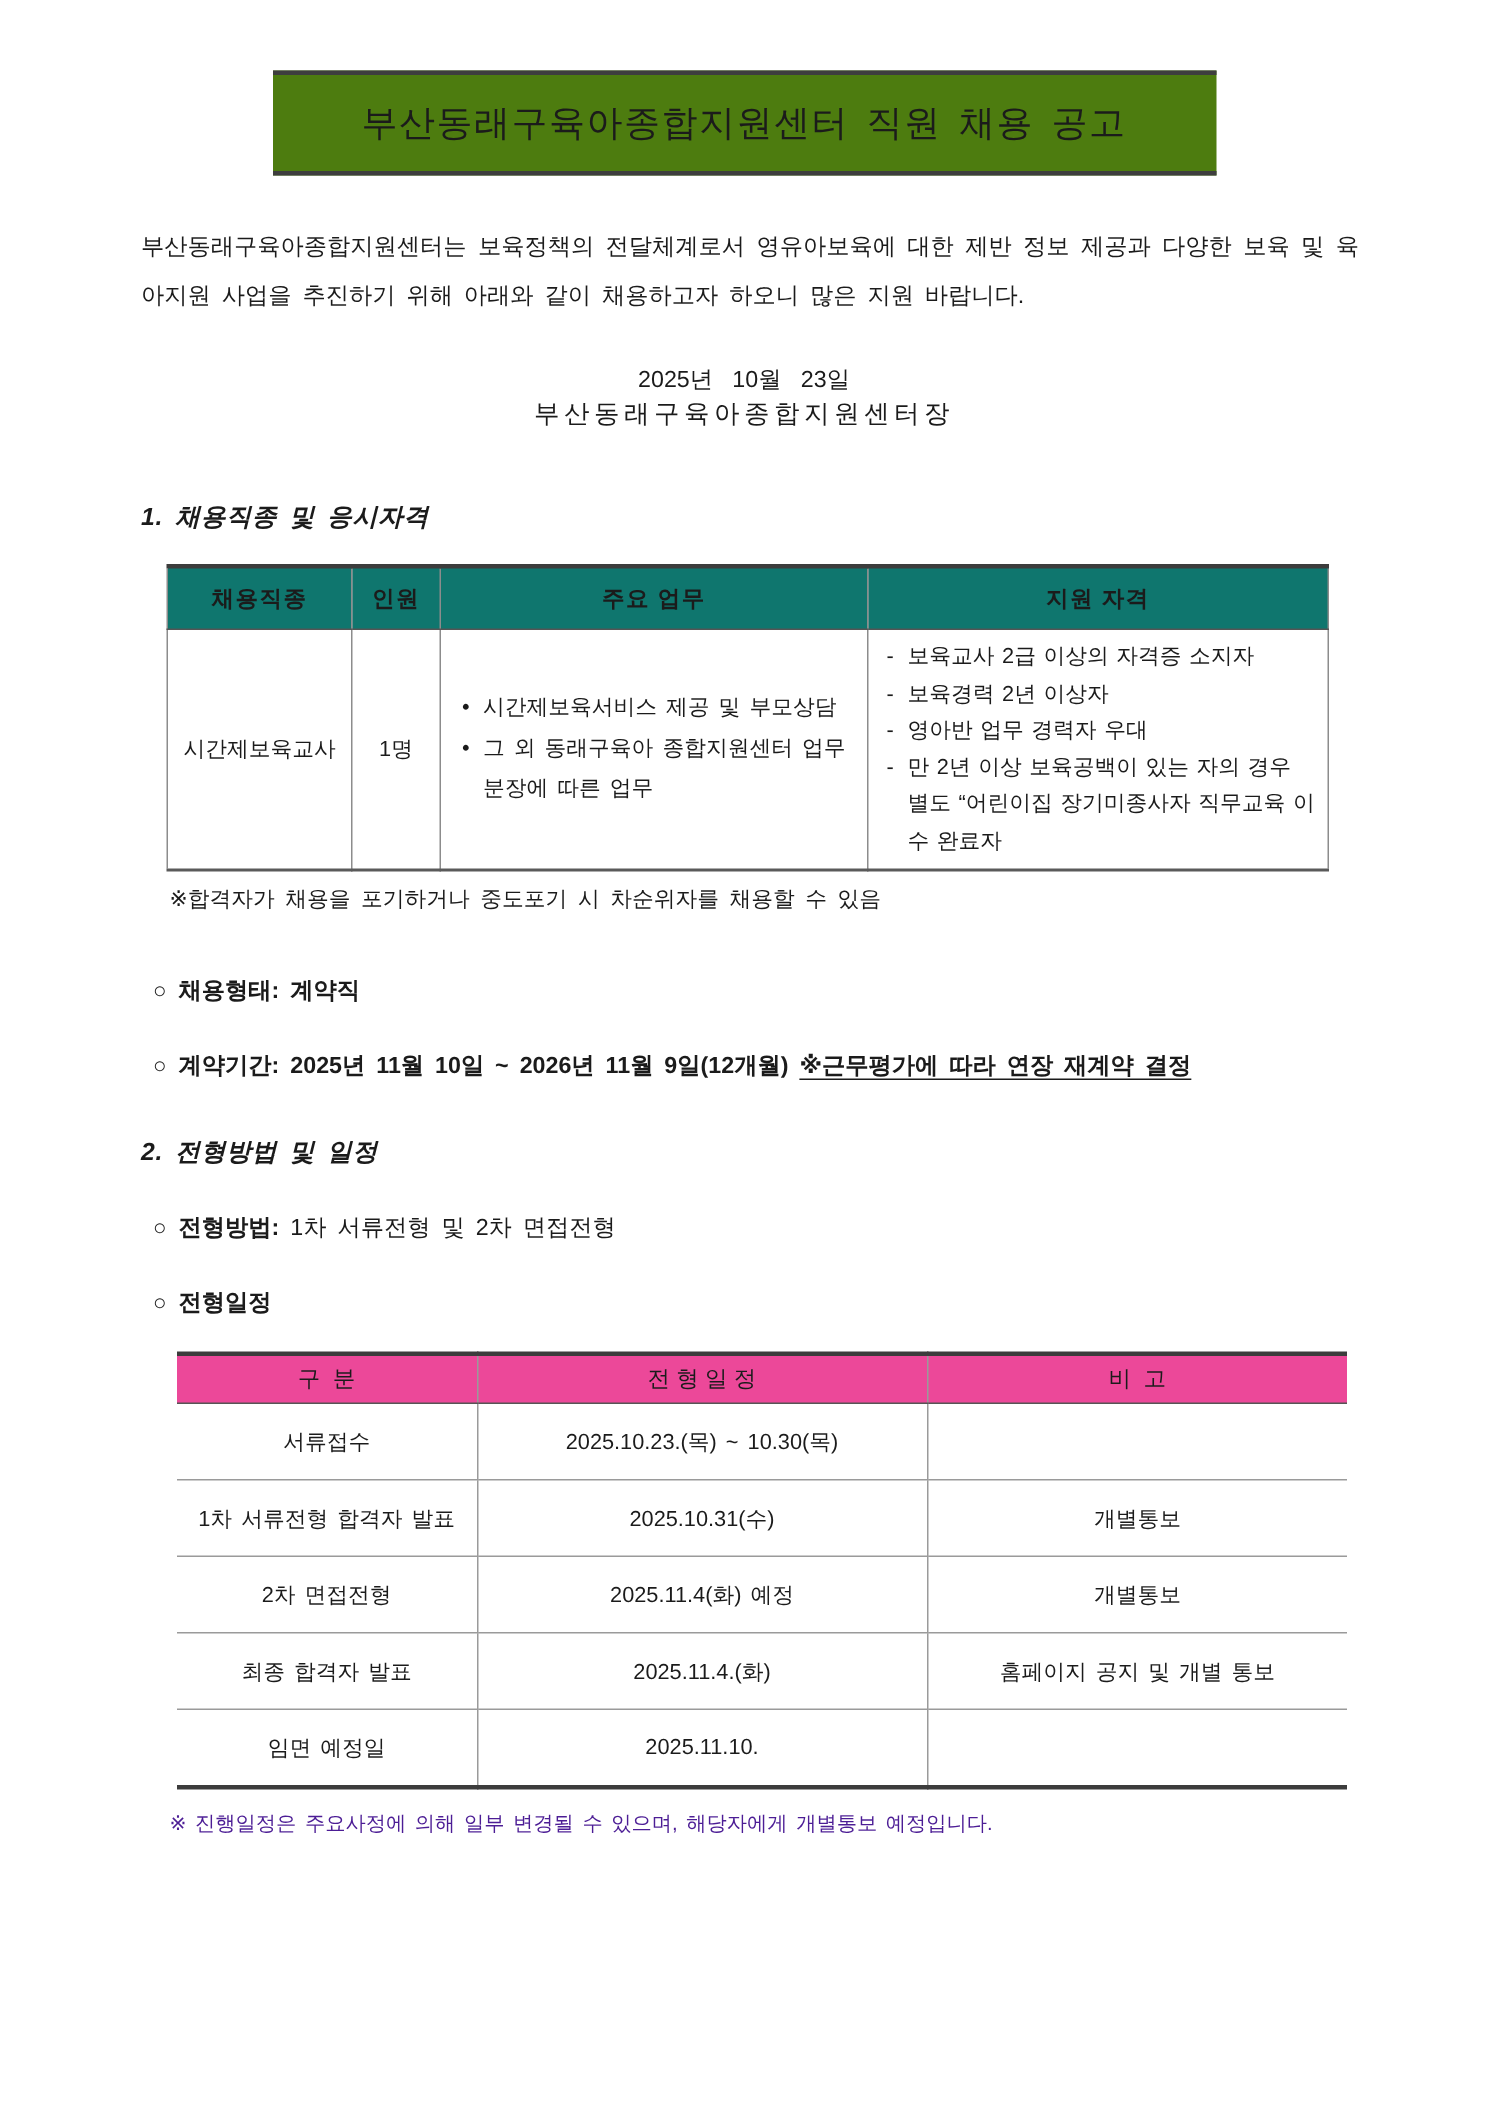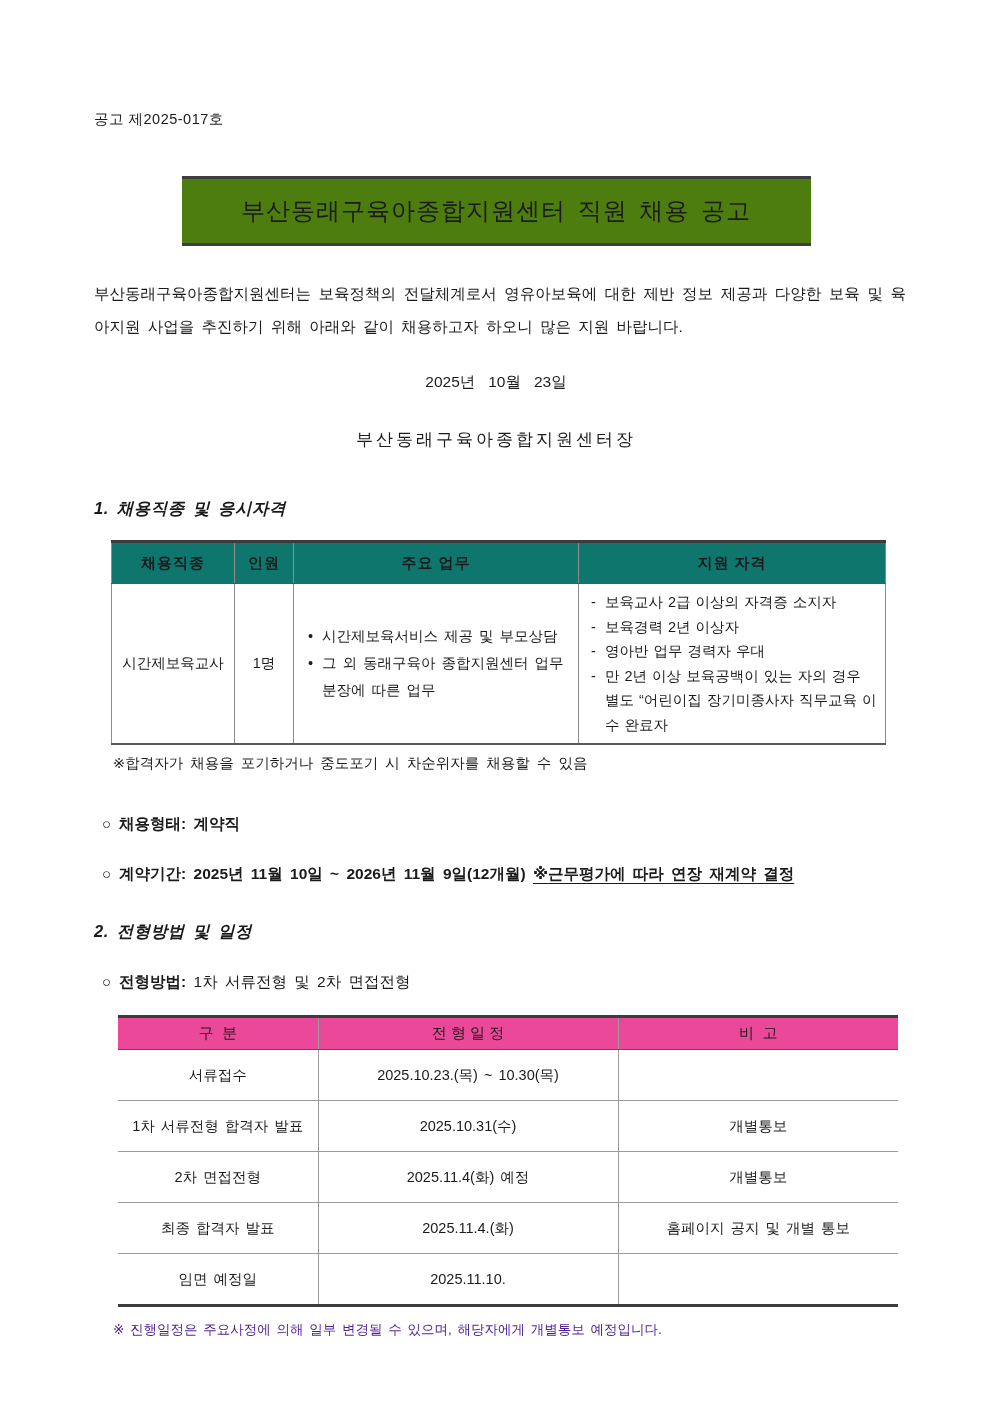--- a/index.html
+++ b/index.html
@@ -41,21 +41,20 @@
     word-spacing:3px;
   }
 
   .date-line{
     margin-top:29px;
     text-align:center;
     font-size:15.5px;
     white-space:pre;
   }
   .signer-line{
-    margin-top:35px;
     text-align:center;
     font-size:17px;
     letter-spacing:3px;
   }
 
   .sec-heading{
     margin:47px 0 0 94px;
     font-size:16.5px;
     font-weight:bold;
     letter-spacing:0.5px;
@@ -156,21 +155,20 @@
     font-size:13.5px;
     color:#4c1d95;
     word-spacing:2px;
   }
 </style>
 </head>
 <body>
 
 <div class="page">
 
-  <div class="doc-no">공고 제2025-017호</div>
 
   <div class="title-box">
     <span>부산동래구육아종합지원센터 직원 채용 공고</span>
   </div>
 
   <div class="intro">부산동래구육아종합지원센터는 보육정책의 전달체계로서 영유아보육에 대한 제반 정보 제공과 다양한 보육 및 육아지원 사업을 추진하기 위해 아래와 같이 채용하고자 하오니 많은 지원 바랍니다.</div>
 
   <div class="date-line">2025년   10월   23일</div>
 
   <div class="signer-line">부산동래구육아종합지원센터장</div>
@@ -227,20 +225,23 @@
     <span class="uline">※근무평가에 따라 연장 재계약 결정</span>
   </div>
 
   <div class="sec-heading second">2. 전형방법 및 일정</div>
 
   <div class="circle-line tight">
     <span class="circle">○</span><span class="bold">전형방법:</span>
     <span>1차 서류전형 및 2차 면접전형</span>
   </div>
 
+  <div class="circle-line tight">
+    <span class="circle">○</span><span class="bold">전형일정</span>
+  </div>
 
   <table class="schedule-table">
     <colgroup>
       <col style="width:200px">
         <col style="width:300px">
         <col style="width:280px">
     </colgroup>
     <thead>
       <tr>
         <th>구  분</th>

